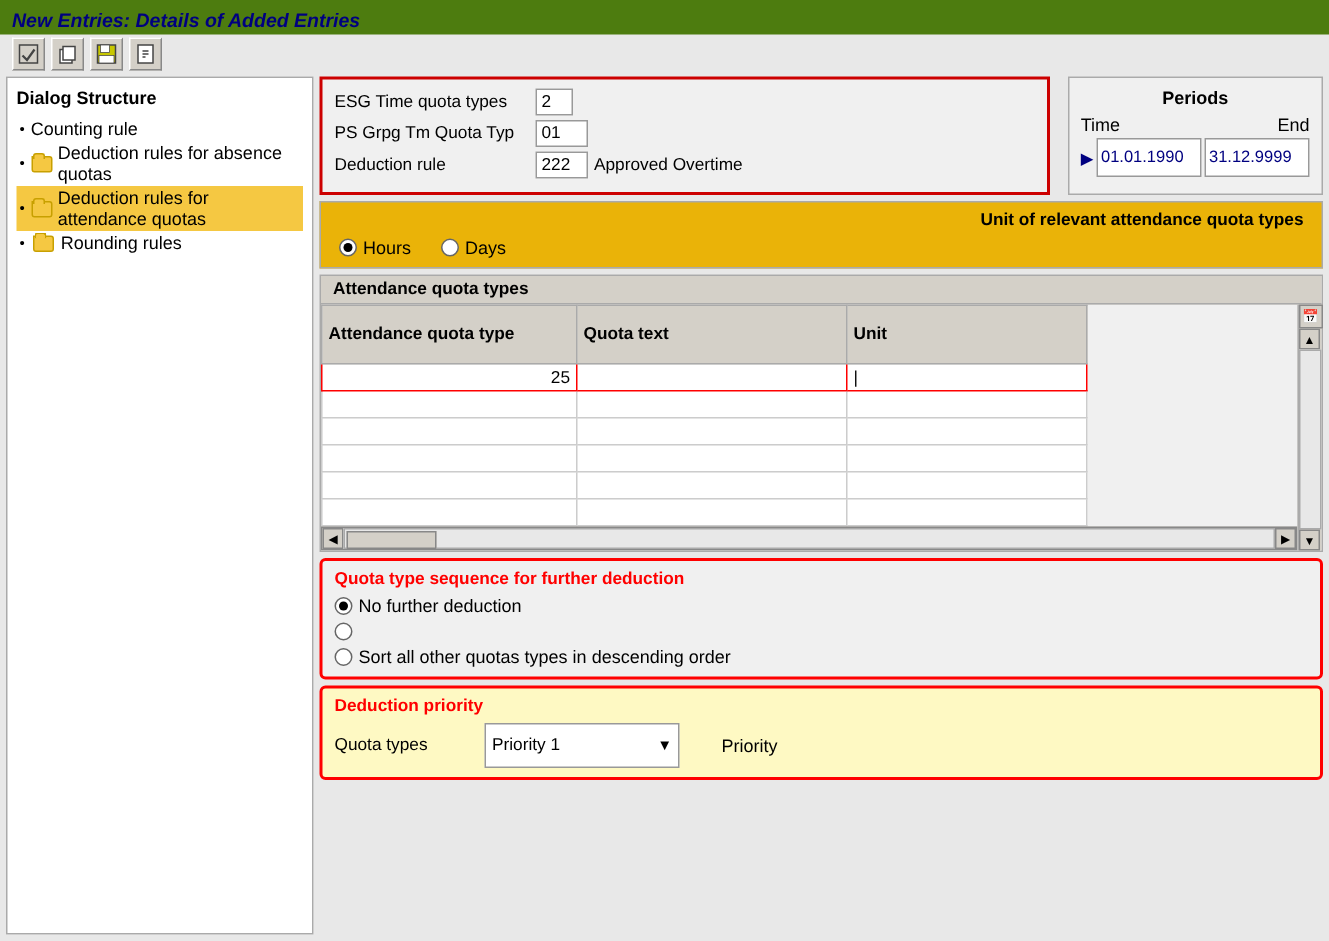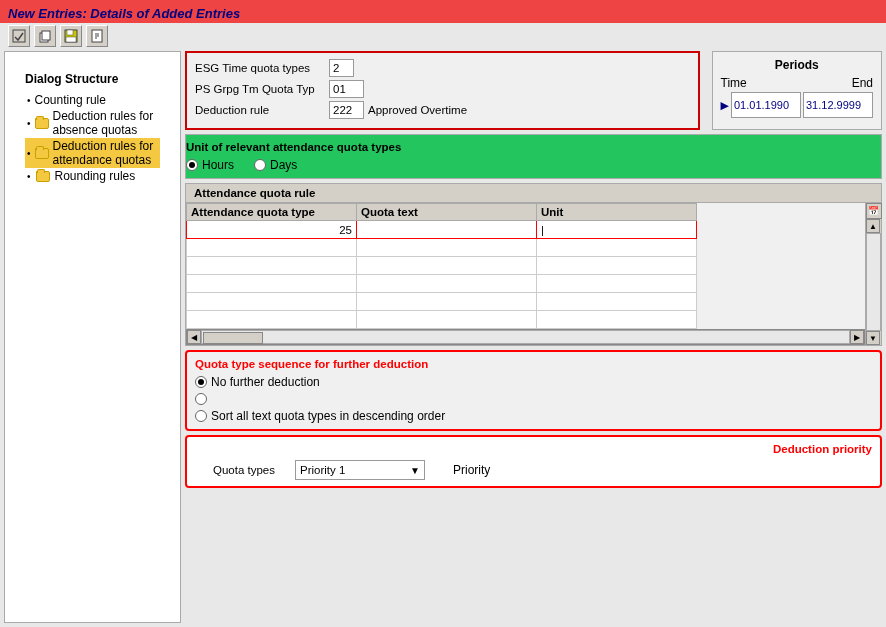--- a/index.html
+++ b/index.html
@@ -14,21 +14,21 @@
 
     .window {
       width: 886px;
       height: 627px;
       background: #e8e8e8;
       display: flex;
       flex-direction: column;
     }
 
     .title-bar {
-      background: #ef4444;
+      background: #4d7c0f;
       padding: 6px 20px 2px 8px;
       font-weight: bold;
       font-style: italic;
       font-size: 13px;
       color: #000080;
     }
 
     .toolbar {
       padding: 2px 8px 4px 8px;
       display: flex;
@@ -51,24 +51,24 @@
     }
 
     .main-content {
       display: flex;
       flex: 1;
       padding: 0 4px 4px 4px;
       gap: 4px;
     }
 
     .sidebar {
-      width: 177px;
+      width: 205px;
       background: #fff;
       border: 1px solid #aaa;
-      padding: 20px;
+      padding: 6px;
     }
 
     .sidebar-title {
       font-weight: bold;
       margin-bottom: 6px;
       color: #000;
     }
 
     .sidebar-item {
       display: flex;
@@ -202,22 +202,23 @@
       background: #fff;
       height: 18px;
       padding: 12px 2px;
       font-size: 11px;
       width: 70px;
       color: #000080;
     }
 
     .section-panel {
       border: 1px solid #aaa;
-      background: #22c55e;
-      padding: 6px 0;
+      background: #eab308;
+      padding: 6px 12px;
+      text-align: right;
     }
 
     .section-title {
       font-weight: bold;
       margin-bottom: 5px;
       color: #000;
       font-size: 11.5px;
     }
 
     .radio-group {
@@ -272,21 +273,21 @@
 
     .att-table {
       flex: 1;
       border-collapse: collapse;
       font-size: 11.5px;
     }
 
     .att-table th {
       background: #d4d0c8;
       border: 1px solid #aaa;
-      padding: 2px 4px;
+      padding: 13px 4px;
       text-align: left;
       font-weight: bold;
     }
 
     .att-table td {
       border: 1px solid #ccc;
       padding: 1px 4px;
       height: 18px;
       background: #fff;
     }
@@ -340,23 +341,22 @@
     .quota-seq-title {
       color: red;
       font-weight: bold;
       font-size: 11.5px;
       margin-bottom: 5px;
     }
 
     .deduction-section {
       border: 2px solid red;
       border-radius: 4px;
-      background: #ffffff;
+      background: #fef9c3;
       padding: 6px 8px;
-      text-align: right;
     }
 
     .deduction-title {
       color: red;
       font-weight: bold;
       font-size: 11.5px;
       margin-bottom: 5px;
     }
 
     .deduction-row {
@@ -367,21 +367,21 @@
 
     .deduction-label {
       font-size: 11.5px;
       width: 80px;
     }
 
     .dropdown-select {
       border: 1px solid #999;
       background: #fff;
       height: 20px;
-      padding: 4px 4px;
+      padding: 14px 4px;
       font-size: 11.5px;
       width: 130px;
       display: flex;
       align-items: center;
       justify-content: space-between;
       cursor: pointer;
     }
 
     .dropdown-arrow {
       font-size: 10px;
@@ -505,21 +505,21 @@
             <span>Hours</span>
           </div>
           <div class="radio-item">
             <div class="radio-circle"></div>
             <span>Days</span>
           </div>
         </div>
       </div>
 
       <div class="attendance-table-section">
-        <div class="att-title-bar">Attendance quota rule</div>
+        <div class="att-title-bar">Attendance quota types</div>
         <div class="att-table-wrapper">
           <div style="flex:1; overflow:hidden;">
             <table class="att-table">
               <thead>
                 <tr>
                   <th style="width:170px;">Attendance quota type</th>
                   <th style="width:180px;">Quota text</th>
                   <th style="width:160px;">Unit</th>
                 </tr>
               </thead>
@@ -580,21 +580,21 @@
         <div class="radio-col">
           <div class="radio-item">
             <div class="radio-circle checked"></div>
             <span>No further deduction</span>
           </div>
           <div class="radio-item">
             <div class="radio-circle"></div>
           </div>
           <div class="radio-item">
             <div class="radio-circle"></div>
-            <span>Sort all text quota types in descending order</span>
+            <span>Sort all other quotas types in descending order</span>
           </div>
         </div>
       </div>
 
       <div class="deduction-section">
         <div class="deduction-title">Deduction priority</div>
         <div class="deduction-row">
           <span class="deduction-label">Quota types</span>
           <div class="dropdown-select">
             <span>Priority 1</span>

